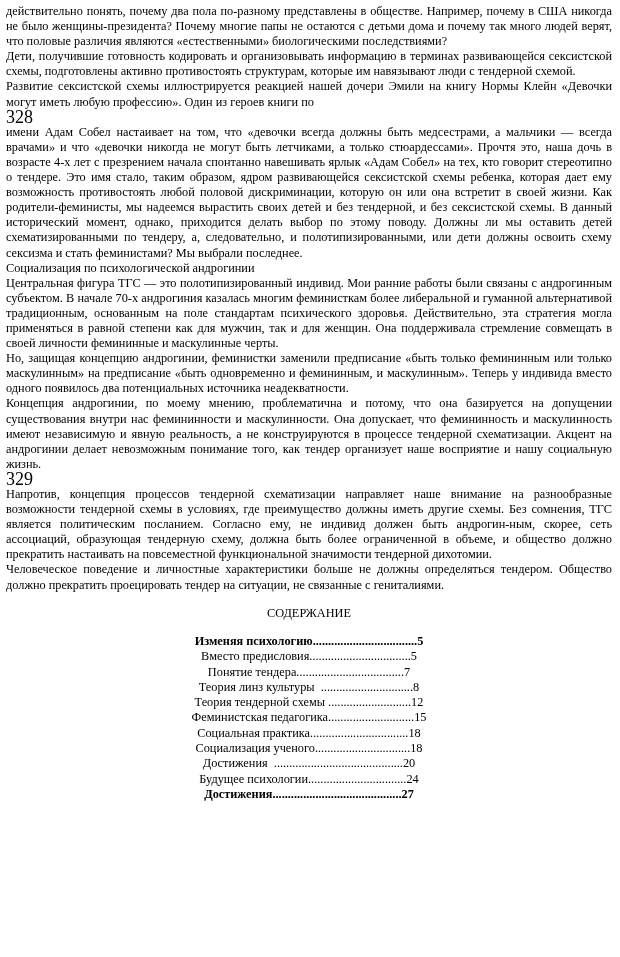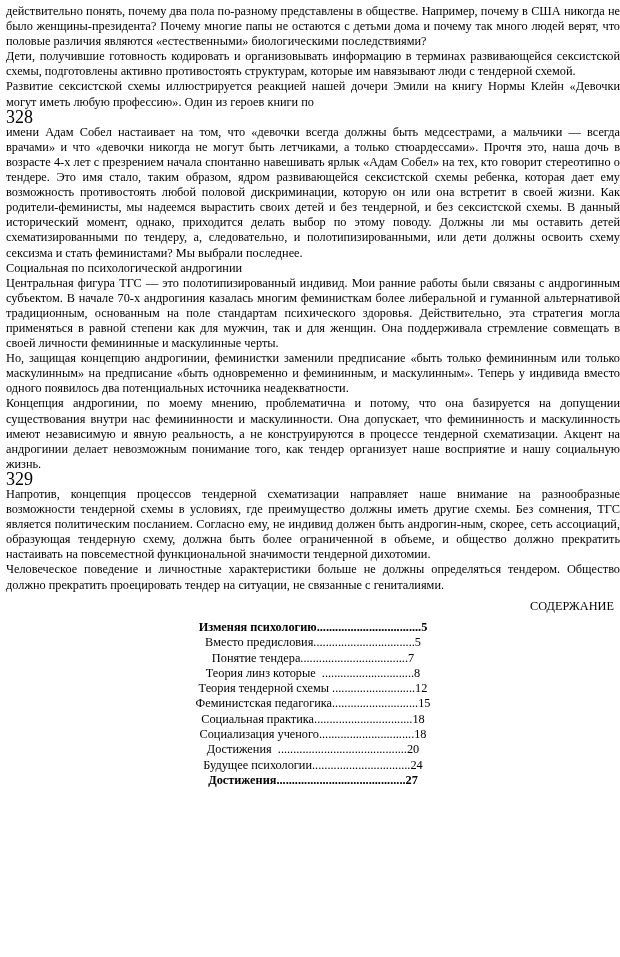--- a/index.html
+++ b/index.html
@@ -11,21 +11,21 @@
     width: 620px;
     height: 957px;
     font-family: "Liberation Serif", serif;
     color: #000000;
     overflow: hidden;
   }
   .page {
     width: 620px;
     height: 756px;
     box-sizing: border-box;
-    padding: 4px 0 0 6px;
+    padding: 4px 8px 0 6px;
     position: relative;
   }
   p.body-par {
     margin: 0;
     font-size: 12.3px;
     line-height: 15.1px;
     text-align: justify;
     text-indent: 0;
     hyphens: none;
   }
@@ -39,24 +39,24 @@
     text-align: left;
   }
   .section-head {
     margin: 0;
     font-size: 12.3px;
     line-height: 15.1px;
     font-weight: normal;
     text-align: left;
   }
   .toc-title {
-    margin: 6px;
+    margin: 13px;
     font-size: 12.3px;
     line-height: 15.3px;
-    text-align: right;
+    text-align: center;
   }
   .toc-list {
     margin: 0;
     padding: 0;
     list-style: none;
   }
   .toc-item {
     font-size: 12.3px;
     line-height: 15.3px;
     white-space: pre;
@@ -81,38 +81,38 @@
 <div class="page">
 
   <p class="body-par">действительно понять, почему два пола по-разному представлены в обществе. Например, почему в США никогда не было женщины-президента? Почему многие папы не остаются с детьми дома и почему так много людей верят, что половые различия являются «естественными» биологическими последствиями?</p>
   <p class="body-par cont">Дети, получившие готовность кодировать и организовывать информацию в терминах развивающейся сексистской схемы, подготовлены активно противостоять структурам, которые им навязывают люди с тендерной схемой.</p>
   <p class="body-par cont">Развитие сексистской схемы иллюстрируется реакцией нашей дочери Эмили на книгу Нормы Клейн «Девочки могут иметь любую профессию». Один из героев книги по</p>
 
   <p class="pagenum">328</p>
 
   <p class="body-par">имени Адам Собел настаивает на том, что «девочки всегда должны быть медсестрами, а мальчики — всегда врачами» и что «девочки никогда не могут быть летчиками, а только стюардессами». Прочтя это, наша дочь в возрасте 4-х лет с презрением начала спонтанно навешивать ярлык «Адам Собел» на тех, кто говорит стереотипно о тендере. Это имя стало, таким образом, ядром развивающейся сексистской схемы ребенка, которая дает ему возможность противостоять любой половой дискриминации, которую он или она встретит в своей жизни. Как родители-феминисты, мы надеемся вырастить своих детей и без тендерной, и без сексистской схемы. В данный исторический момент, однако, приходится делать выбор по этому поводу. Должны ли мы оставить детей схематизированными по тендеру, а, следовательно, и полотипизированными, или дети должны освоить схему сексизма и стать феминистами? Мы выбрали последнее.</p>
 
-  <p class="section-head">Социальная по психологической андрогинии</p>
+  <p class="section-head">Социализация по психологической андрогинии</p>
 
   <p class="body-par">Центральная фигура ТГС — это полотипизированный индивид. Мои ранние работы были связаны с андрогинным субъектом. В начале 70-х андрогиния казалась многим феминисткам более либеральной и гуманной альтернативой традиционным, основанным на поле стандартам психического здоровья. Действительно, эта стратегия могла применяться в равной степени как для мужчин, так и для женщин. Она поддерживала стремление совмещать в своей личности фемининные и маскулинные черты.</p>
   <p class="body-par cont">Но, защищая концепцию андрогинии, феминистки заменили предписание «быть только фемининным или только маскулинным» на предписание «быть одновременно и фемининным, и маскулинным». Теперь у индивида вместо одного появилось два потенциальных источника неадекватности.</p>
   <p class="body-par cont">Концепция андрогинии, по моему мнению, проблематична и потому, что она базируется на допущении существования внутри нас фемининности и маскулинности. Она допускает, что фемининность и маскулинность имеют независимую и явную реальность, а не конструируются в процессе тендерной схематизации. Акцент на андрогинии делает невозможным понимание того, как тендер организует наше восприятие и нашу социальную жизнь.</p>
 
   <p class="pagenum">329</p>
 
   <p class="body-par">Напротив, концепция процессов тендерной схематизации направляет наше внимание на разнообразные возможности тендерной схемы в условиях, где преимущество должны иметь другие схемы. Без сомнения, ТГС является политическим посланием. Согласно ему, не индивид должен быть андрогин-ным, скорее, сеть ассоциаций, образующая тендерную схему, должна быть более ограниченной в объеме, и общество должно прекратить настаивать на повсеместной функциональной значимости тендерной дихотомии.</p>
   <p class="body-par cont">Человеческое поведение и личностные характеристики больше не должны определяться тендером. Общество должно прекратить проецировать тендер на ситуации, не связанные с гениталиями.</p>
 
   <p class="toc-title">СОДЕРЖАНИЕ</p>
 
   <ul class="toc-list">
     <li class="toc-item bold"><span class="toc-label">Изменяя психологию</span><span class="toc-dots">..................................</span><span class="toc-page">5</span></li>
     <li class="toc-item"><span class="toc-label">Вместо предисловия</span><span class="toc-dots">.................................</span><span class="toc-page">5</span></li>
     <li class="toc-item"><span class="toc-label">Понятие тендера</span><span class="toc-dots">...................................</span><span class="toc-page">7</span></li>
-    <li class="toc-item"><span class="toc-label">Теория линз которые</span><span class="toc-dots">  ..............................</span><span class="toc-page">8</span></li>
+    <li class="toc-item"><span class="toc-label">Теория линз культуры</span><span class="toc-dots">  ..............................</span><span class="toc-page">8</span></li>
     <li class="toc-item"><span class="toc-label">Теория тендерной схемы</span><span class="toc-dots"> ...........................</span><span class="toc-page">12</span></li>
     <li class="toc-item"><span class="toc-label">Феминистская педагогика</span><span class="toc-dots">............................</span><span class="toc-page">15</span></li>
     <li class="toc-item"><span class="toc-label">Социальная практика</span><span class="toc-dots">................................</span><span class="toc-page">18</span></li>
     <li class="toc-item"><span class="toc-label">Социализация ученого</span><span class="toc-dots">...............................</span><span class="toc-page">18</span></li>
     <li class="toc-item"><span class="toc-label">Достижения</span><span class="toc-dots">  ..........................................</span><span class="toc-page">20</span></li>
     <li class="toc-item"><span class="toc-label">Будущее психологии</span><span class="toc-dots">................................</span><span class="toc-page">24</span></li>
     <li class="toc-item bold"><span class="toc-label">Достижения</span><span class="toc-dots">..........................................</span><span class="toc-page">27</span></li>
   </ul>
 
 </div>

